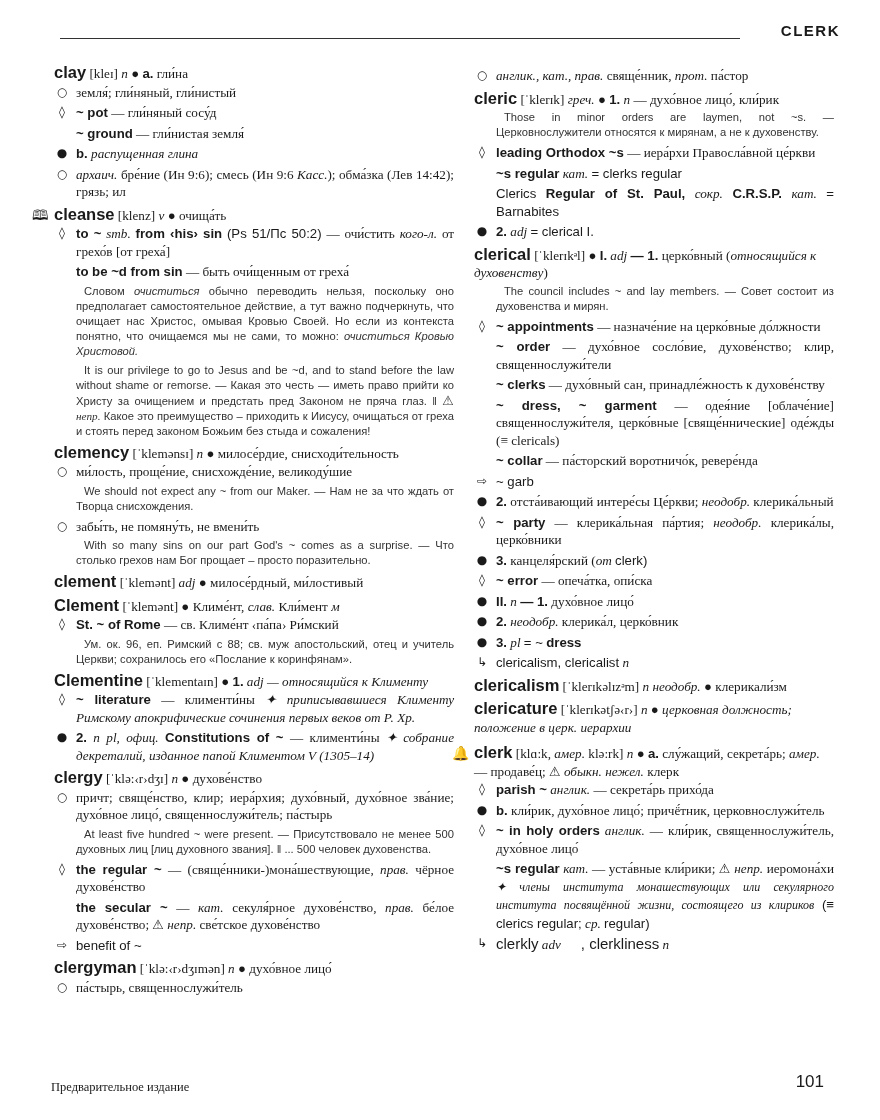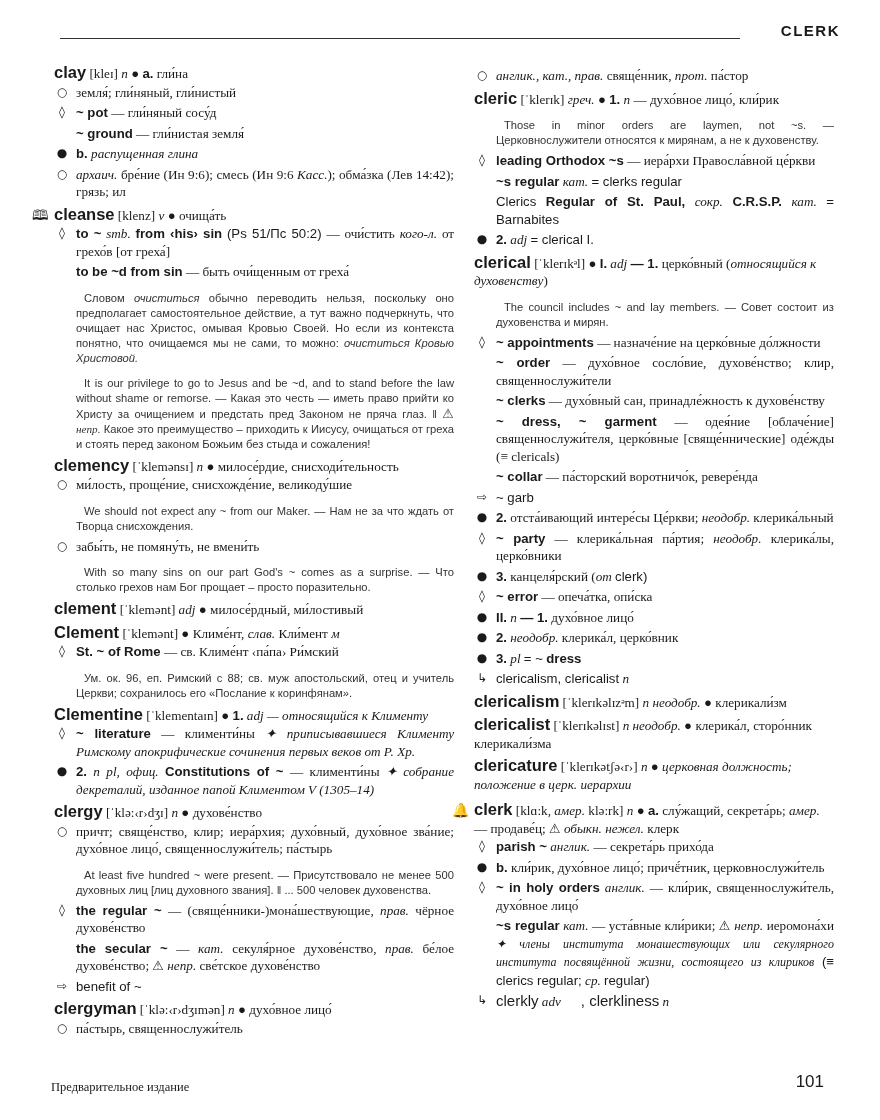--- a/index.html
+++ b/index.html
@@ -14,21 +14,21 @@
   .col.right { left: 474px; width: 360px; top: 66px; }
   .entry { margin-bottom: 5px; position: relative; }
   .hw-line { text-indent: 0; }
   .hw { font-family: Liberation Sans, sans-serif; font-weight: bold; font-size: 16.5px; }
   .i { font-style: italic; }
   .b { font-family: "Liberation Sans", sans-serif; font-weight: bold; }
   .sans { font-family: "Liberation Sans", sans-serif; }
   .line { position: relative; padding-left: 22px; margin: 1px 0 3px 0; text-align: justify; }
   .mk { position: absolute; left: 0; top: 0; width: 16px; text-align: center; font-family: "DejaVu Sans", sans-serif; font-size: 12px; }
   .ex { font-family: "Liberation Sans", sans-serif; font-size: 11.2px; line-height: 15px; padding-left: 22px;
-        margin: 10px 0 4px 0; color: #333; text-align: justify; }
+        margin: 2px 0 4px 0; color: #333; text-align: justify; }
   .ex .lead { padding-left: 8px; }
   .hdicon { position: absolute; left: -22px; top: 1px; font-family: "DejaVu Sans", sans-serif; font-size: 14px; }
   .footer-left { position: absolute; left: 51px; top: 1080px; font-size: 12.5px; }
   .footer-right { position: absolute; right: 56px; top: 1072px; font-family: Liberation Sans, sans-serif; font-size: 17px; }
   .warn { font-family: "DejaVu Sans", sans-serif; font-size: 13px; }
 </style>
 </head>
 <body>
 
 <div class="running-head">
@@ -125,23 +125,20 @@
     <div class="line"><span class="mk">●</span><span class="b">II.</span> <span class="i">n</span> <span class="b">— 1.</span> <span>духо́вное лицо́</span></div>
     <div class="line"><span class="mk">●</span><span class="b">2.</span> <span class="i">неодобр.</span> <span>клерика́л, церко́вник</span></div>
     <div class="line"><span class="mk">●</span><span class="b">3.</span> <span class="i">pl</span> <span class="sans">= ~</span> <span class="b">dress</span></div>
     <div class="line"><span class="mk">↳</span><span class="sans">clericalism, clericalist</span> <span class="i">n</span></div>
   </div>
 
   <div class="entry">
     <div class="hw-line"><span class="hw">clericalism</span> <span>[ˈklerɪkəlɪzᵊm]</span> <span class="i">n неодобр.</span> <span>●</span> <span>клерикали́зм</span></div>
   </div>
 
-  <div class="entry">
-    <div class="hw-line"><span class="hw">clericalist</span> <span>[ˈklerɪkəlɪst]</span> <span class="i">n неодобр.</span> <span>●</span> <span>клерика́л, сторо́нник клерикали́зма</span></div>
-  </div>
 
   <div class="entry">
     <div class="hw-line"><span class="hw">clericature</span> <span>[ˈklerɪkətʃə‹r›]</span> <span class="i">n</span> <span>●</span> <span class="i">церковная должность; положение в церк. иерархии</span></div>
   </div>
 
   <div class="entry" style="margin-top:8px;">
     <div class="hw-line" style="position:relative;"><span class="hdicon">🔔</span><span class="hw">clerk</span> <span>[klɑ:k,</span> <span class="i">амер.</span> <span>klə:rk]</span> <span class="i">n</span> <span>●</span> <span class="b">a.</span> <span>слу́жащий, секрета́рь;</span> <span class="i">амер.</span> <span>— продаве́ц;</span> <span class="warn">⚠</span> <span class="i">обыкн. нежел.</span> <span>клерк</span></div>
     <div class="line"><span class="mk">◊</span><span class="b">parish ~</span> <span class="i">англик.</span> <span>— секрета́рь прихо́да</span></div>
     <div class="line"><span class="mk">●</span><span class="b">b.</span> <span>кли́рик, духо́вное лицо́; причё́тник, церковнослужи́тель</span></div>
     <div class="line"><span class="mk">◊</span><span class="b">~ in holy orders</span> <span class="i">англик.</span> <span>— кли́рик, священнослужи́тель, духо́вное лицо́</span></div>

